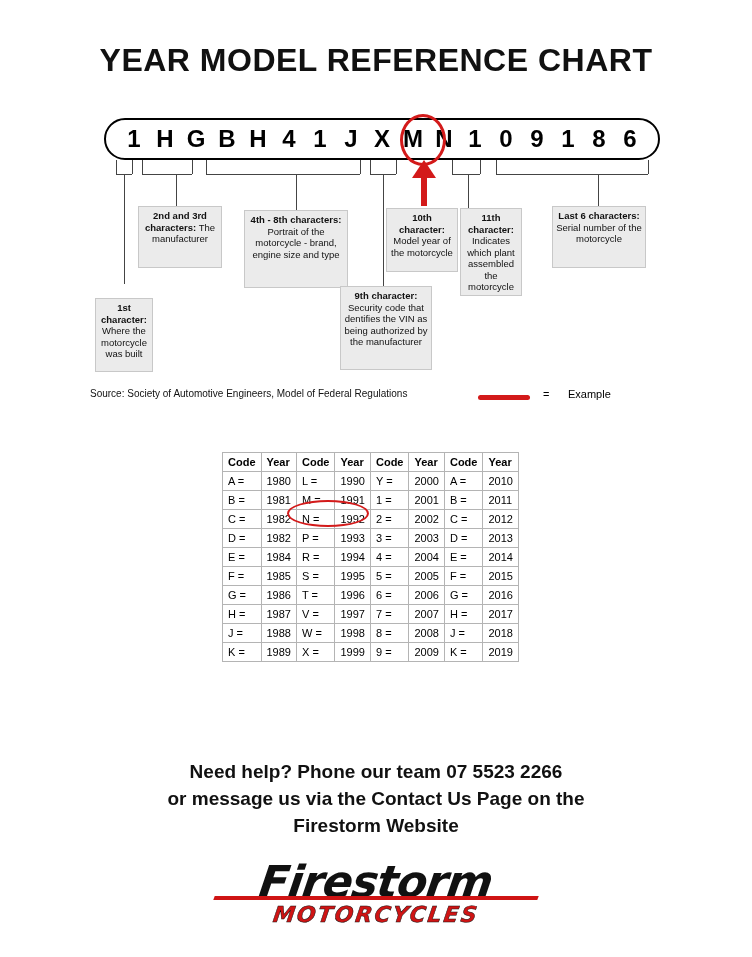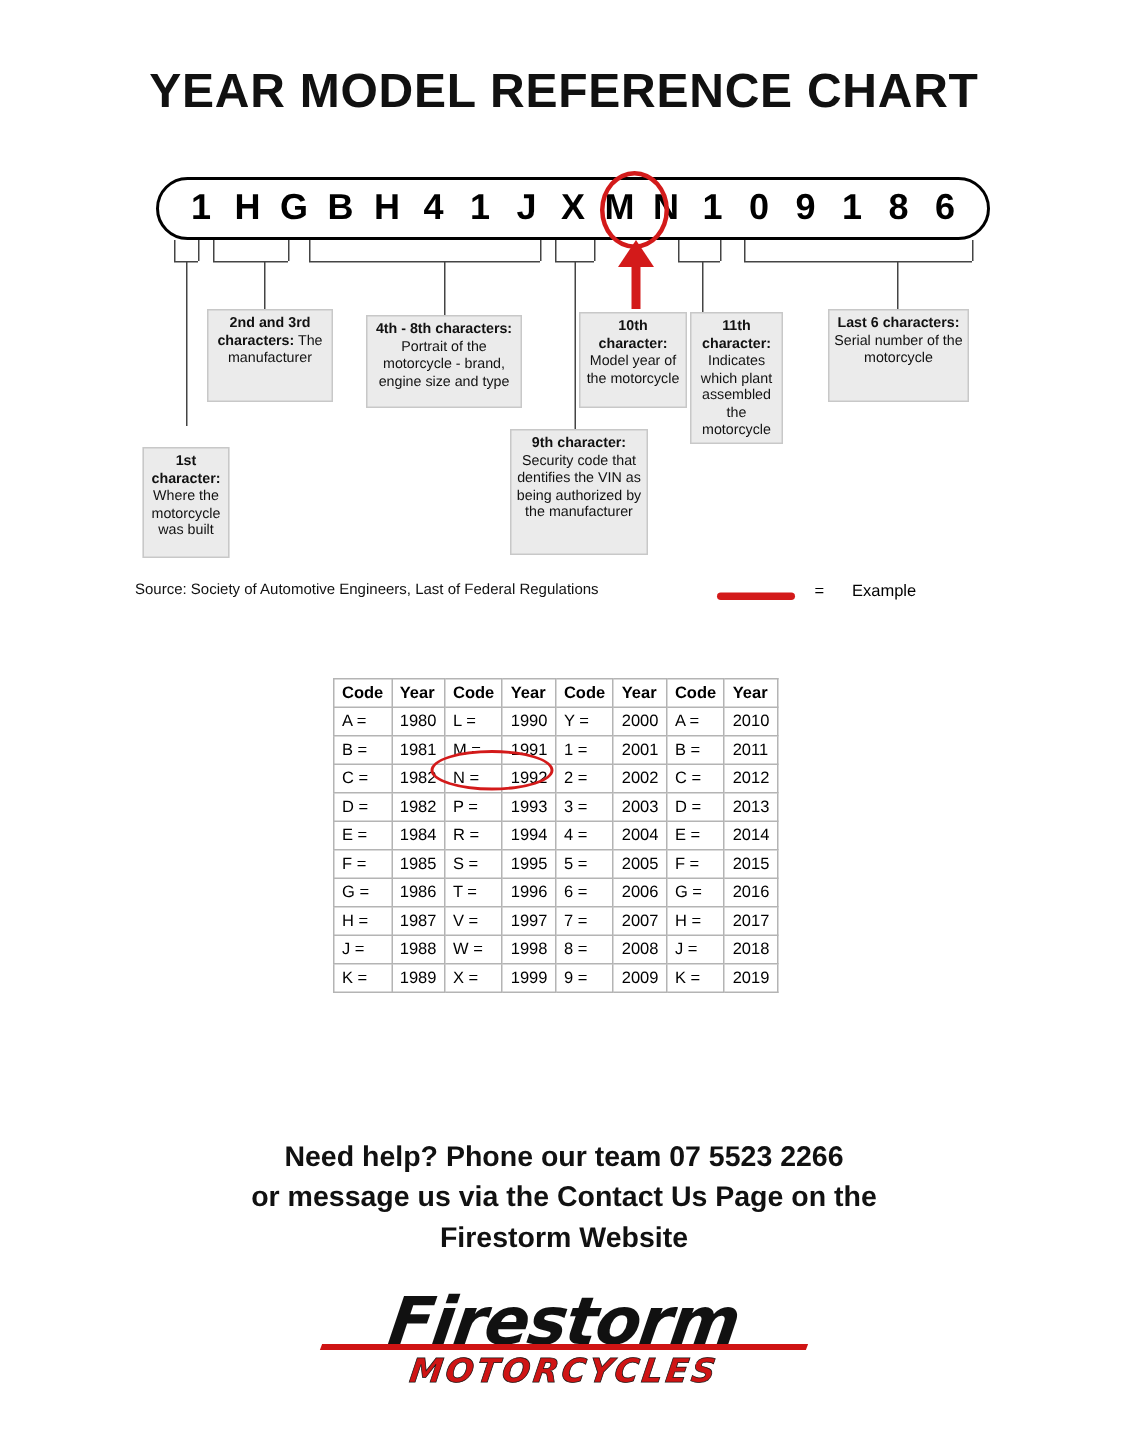--- a/index.html
+++ b/index.html
@@ -270,21 +270,21 @@
 <div class="note" style="left:95px; top:284px; width:58px; height:74px;margin-top:14px;">
   <b>1st character:</b>
   <span>Where the motorcycle was built</span>
 </div>
 
 <div class="note" style="left:138px; top:206px; width:84px; height:62px;">
   <b>2nd and 3rd characters:</b>
   <span>The manufacturer</span>
 </div>
 
-<div class="note" style="left:244px; top:210px; width:104px; height:62px;">
+<div class="note" style="left:244px; top:210px; width:104px; height:78px;">
   <b>4th - 8th characters:</b>
   <span>Portrait of the motorcycle - brand, engine size and type</span>
 </div>
 
 <div class="note" style="left:340px; top:286px; width:92px; height:84px;">
   <b>9th character:</b>
   <span>Security code that dentifies the VIN as being authorized by the manufacturer</span>
 </div>
 
 <div class="note" style="left:386px; top:208px; width:72px; height:64px;">
@@ -295,21 +295,21 @@
 <div class="note" style="left:460px; top:208px; width:62px; height:88px;">
   <b>11th character:</b>
   <span>Indicates which plant assembled the motorcycle</span>
 </div>
 
 <div class="note" style="left:552px; top:206px; width:94px; height:62px;">
   <b>Last 6 characters:</b>
   <span>Serial number of the motorcycle</span>
 </div>
 
-<div class="source">Source:  Society of Automotive Engineers, Last of Federal Regulations</div>
+<div class="source">Source:  Society of Automotive Engineers, Model of Federal Regulations</div>
 <div class="legend-line"></div>
 <div class="legend-eq">=</div>
 <div class="legend-label">Example</div>
 
 <table class="code-table">
   <thead>
     <tr>
       <th>Code</th>
       <th>Year</th>
       <th>Code</th>

